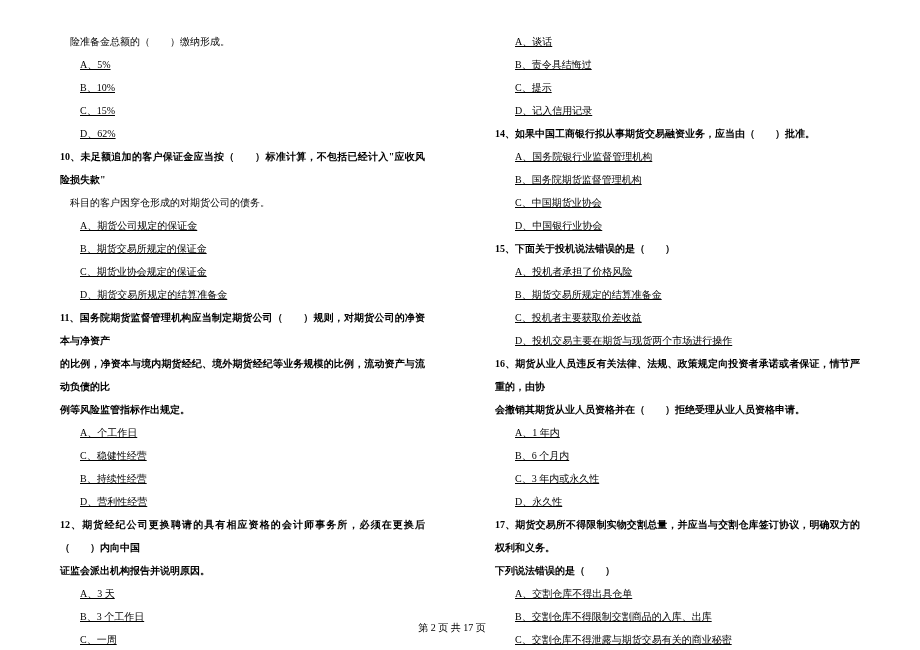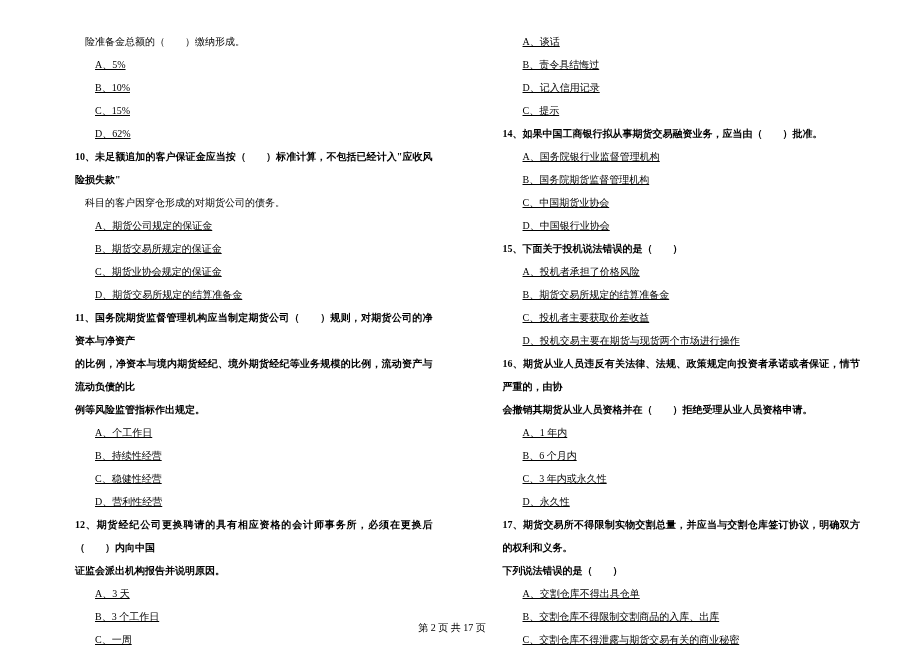--- a/index.html
+++ b/index.html
@@ -14,21 +14,20 @@
       font-family: "SimSun", "宋体", serif;
       font-size: 10px;
       color: #000;
       padding: 30px 60px 20px 60px;
       position: relative;
     }
     .columns {
       display: flex;
       gap: 70px;
       height: 580px;
-      margin-left: 15px;
     }
     .col {
       flex: 1;
       line-height: 2.3;
     }
     .question-text {
       text-align: justify;
       font-weight: bold;
     }
     .option {
@@ -60,36 +59,36 @@
     <div class="question-text">10、未足额追加的客户保证金应当按（　　）标准计算，不包括已经计入"应收风险损失款"</div>
     <div class="continuation">科目的客户因穿仓形成的对期货公司的债务。</div>
     <div class="option">A、期货公司规定的保证金</div>
     <div class="option">B、期货交易所规定的保证金</div>
     <div class="option">C、期货业协会规定的保证金</div>
     <div class="option">D、期货交易所规定的结算准备金</div>
     <div class="question-text">11、国务院期货监督管理机构应当制定期货公司（　　）规则，对期货公司的净资本与净资产</div>
     <div class="question-text">的比例，净资本与境内期货经纪、境外期货经纪等业务规模的比例，流动资产与流动负债的比</div>
     <div class="question-text">例等风险监管指标作出规定。</div>
     <div class="option">A、个工作日</div>
+    <div class="option">C、稳健性经营</div>
     <div class="option">B、持续性经营</div>
-    <div class="option">C、稳健性经营</div>
     <div class="option">D、营利性经营</div>
     <div class="question-text">12、期货经纪公司更换聘请的具有相应资格的会计师事务所，必须在更换后（　　）内向中国</div>
     <div class="question-text">证监会派出机构报告并说明原因。</div>
     <div class="option">A、3 天</div>
     <div class="option">B、3 个工作日</div>
     <div class="option">C、一周</div>
 
   </div>
 
   <div class="col">
     <div class="option">A、谈话</div>
     <div class="option">B、责令具结悔过</div>
+    <div class="option">C、提示</div>
     <div class="option">D、记入信用记录</div>
-    <div class="option">C、提示</div>
     <div class="question-text">14、如果中国工商银行拟从事期货交易融资业务，应当由（　　）批准。</div>
     <div class="option">A、国务院银行业监督管理机构</div>
     <div class="option">B、国务院期货监督管理机构</div>
     <div class="option">C、中国期货业协会</div>
     <div class="option">D、中国银行业协会</div>
     <div class="question-text">15、下面关于投机说法错误的是（　　）</div>
     <div class="option">A、投机者承担了价格风险</div>
     <div class="option">B、期货交易所规定的结算准备金</div>
     <div class="option">C、投机者主要获取价差收益</div>
     <div class="option">D、投机交易主要在期货与现货两个市场进行操作</div>

